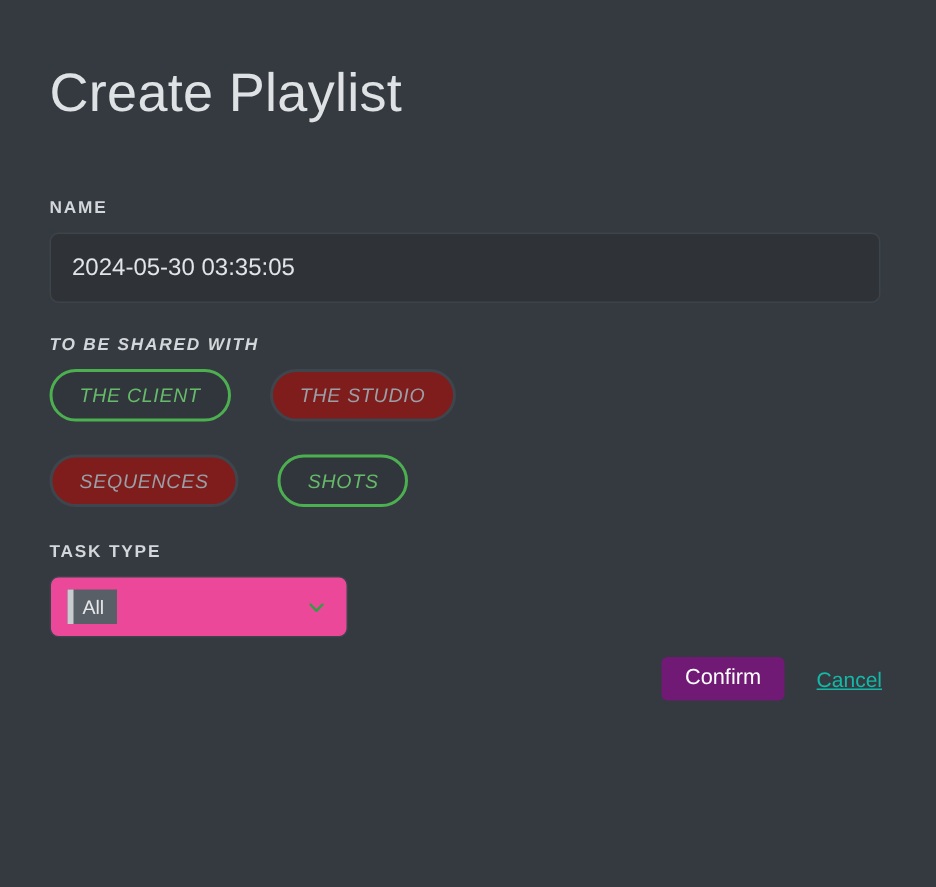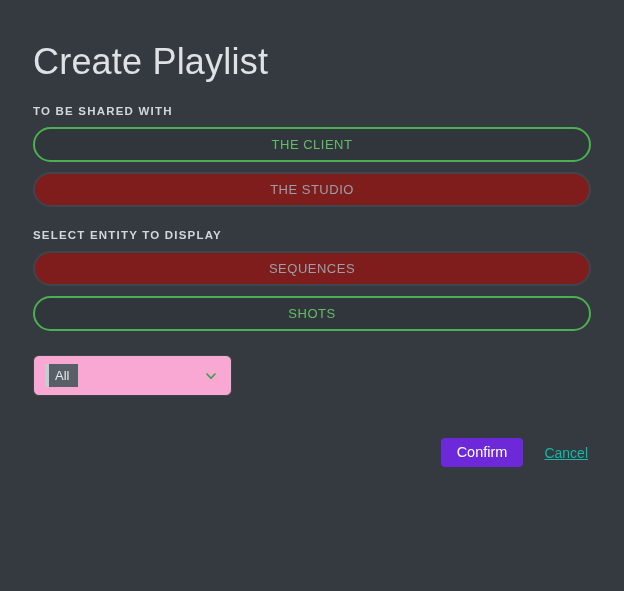--- a/index.html
+++ b/index.html
@@ -54,26 +54,25 @@
     border-radius: 6px;
     color: #e2e5e8;
     font-family: "Liberation Sans", sans-serif;
     font-size: 16px;
     padding: 0 14px;
     outline: none;
   }
   .name-input::placeholder { color: #868e96; }
 
   
-  .pill-block { margin-top: 22px; }
+  .pill-block { margin-top: 22px; font-style: italic; }
   .pill-row {
     display: flex;
-    gap: 10px;
+    gap: 26px;
     margin-top: 10px;
-    flex-direction: column;
   }
   .pill {
     box-sizing: border-box;
     height: 35px;
     padding: 0 18px;
     display: inline-flex;
     align-items: center;
     justify-content: center;
     border-radius: 18px;
     font-size: 13px;
@@ -92,21 +91,21 @@
     background: #31363c;
   }
 
   
   .select-block { margin-top: 24px; }
   .select-box {
     box-sizing: border-box;
     margin-top: 10px;
     width: 199px;
     height: 41px;
-    background: #f9a8d4;
+    background: #ec4899;
     border: 1px solid #3d434a;
     border-radius: 6px;
     display: flex;
     align-items: center;
     justify-content: space-between;
     padding: 0 10px 0 11px;
     cursor: pointer;
   }
   .chip {
     display: inline-flex;
@@ -129,21 +128,21 @@
   
   .actions {
     position: absolute;
     right: 36px;
     bottom: 30px;
     display: flex;
     align-items: center;
     gap: 21px;
   }
   .btn-confirm {
-    background: #6d28d9;
+    background: #701a75;
     color: #ffffff;
     border: none;
     border-radius: 4px;
     font-size: 14.5px;
     font-family: "Liberation Sans", sans-serif;
     padding: 0 16px;
     height: 29px;
     cursor: pointer;
     line-height: 1;
   }
@@ -158,38 +157,42 @@
     padding: 0;
   }
 </style>
 </head>
 <body>
 
 <div class="modal">
 
   <h1 class="page-title">Create Playlist</h1>
 
+  <div class="name-block">
+    <div class="field-label">NAME</div>
+    <input class="name-input" type="text" value="2024-05-30 03:35:05" style="">
+  </div>
 
   <div class="pill-block">
     <div class="field-label">TO BE SHARED WITH</div>
     <div class="pill-row">
       <div class="pill selected">THE CLIENT</div>
       <div class="pill">THE STUDIO</div>
     </div>
   </div>
 
   <div class="pill-block">
-    <div class="field-label">SELECT ENTITY TO DISPLAY</div>
     <div class="pill-row">
       <div class="pill">SEQUENCES</div>
       <div class="pill selected">SHOTS</div>
     </div>
   </div>
 
   <div class="select-block">
+    <div class="field-label">TASK TYPE</div>
     <div class="select-box">
       <span class="chip">All</span>
       <span class="chevron-down">
         <svg viewBox="0 0 12 12" width="12" height="12" aria-hidden="true">
           <path d="M2 4 L6 8.2 L10 4" fill="none" stroke="#2f9e44" stroke-width="1.6" stroke-linecap="round" stroke-linejoin="round"></path>
         </svg>
       </span>
     </div>
   </div>
 

